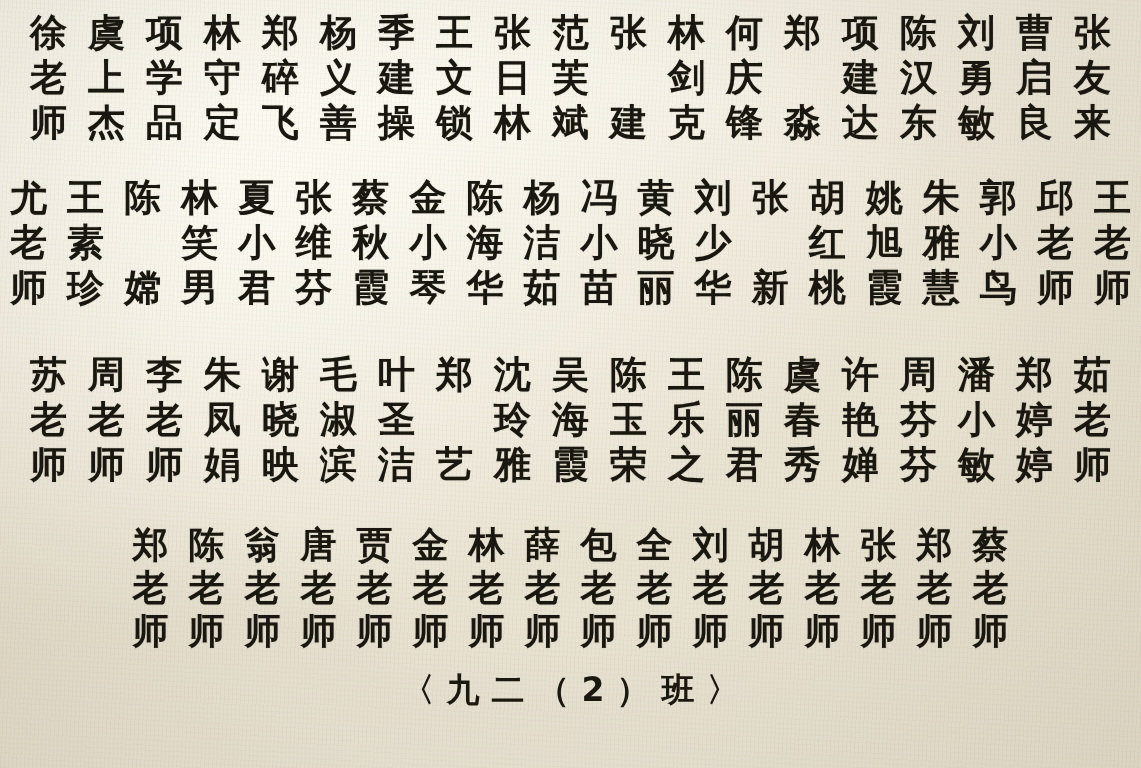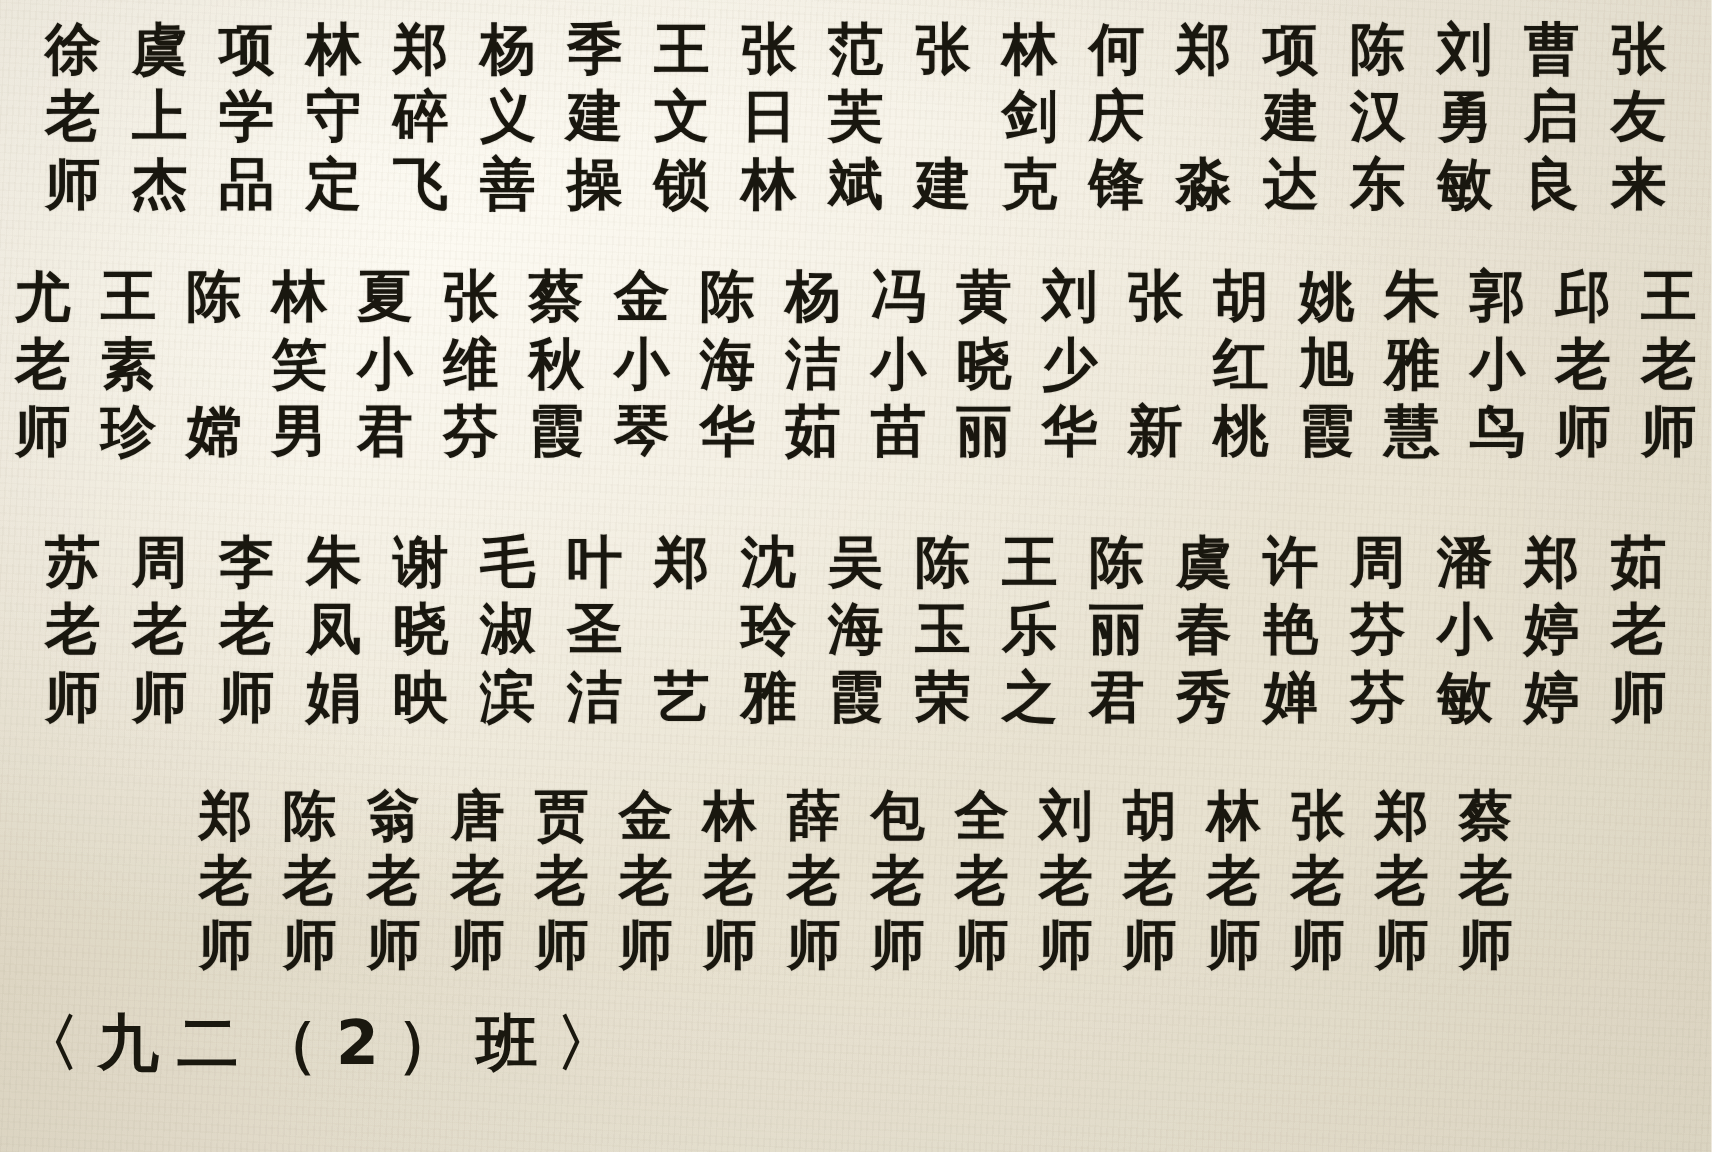--- a/index.html
+++ b/index.html
@@ -87,22 +87,23 @@
 
   .g-fourth .name-col { font-size: 36px; width: 48px; margin: 0 4px; }
   .g-fourth .ch { height: 43px; }
 
   .gap-a { height: 30px; }
   .gap-b { height: 42px; }
   .gap-c { height: 36px; }
 
   .caption {
     margin-top: 12px;
+    text-align: center;
     color: #1a180f;
-    font-size: 41px;
+    font-size: 33px;
     font-weight: 700;
     letter-spacing: 12px;
     text-indent: 12px;
     font-family: "DejaVu Sans", sans-serif;
   }
 </style>
 </head>
 <body>
 
 <div id="page">

